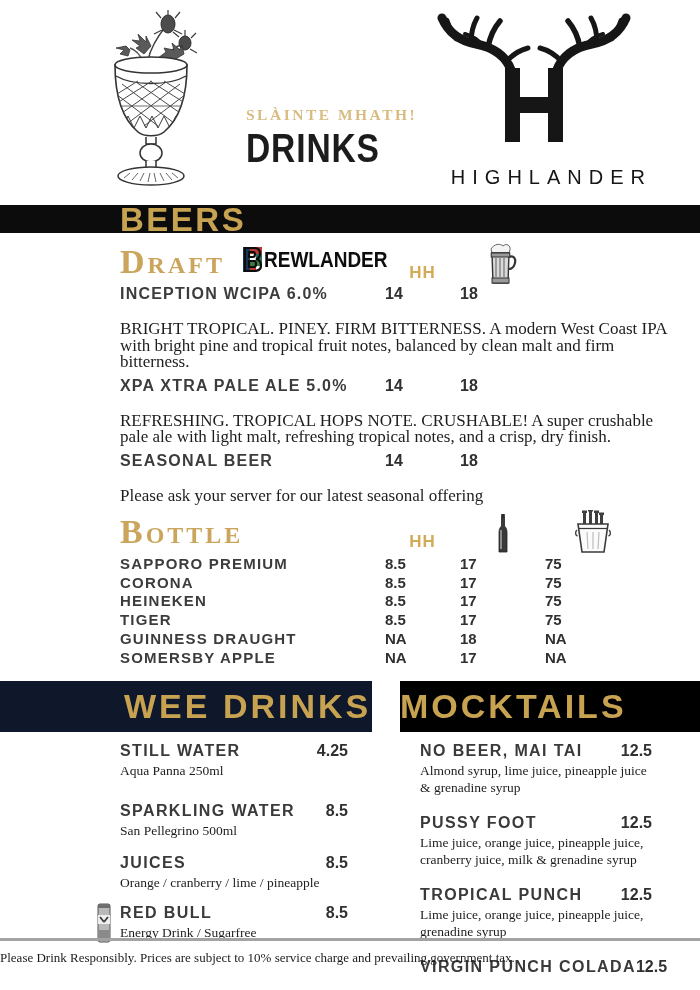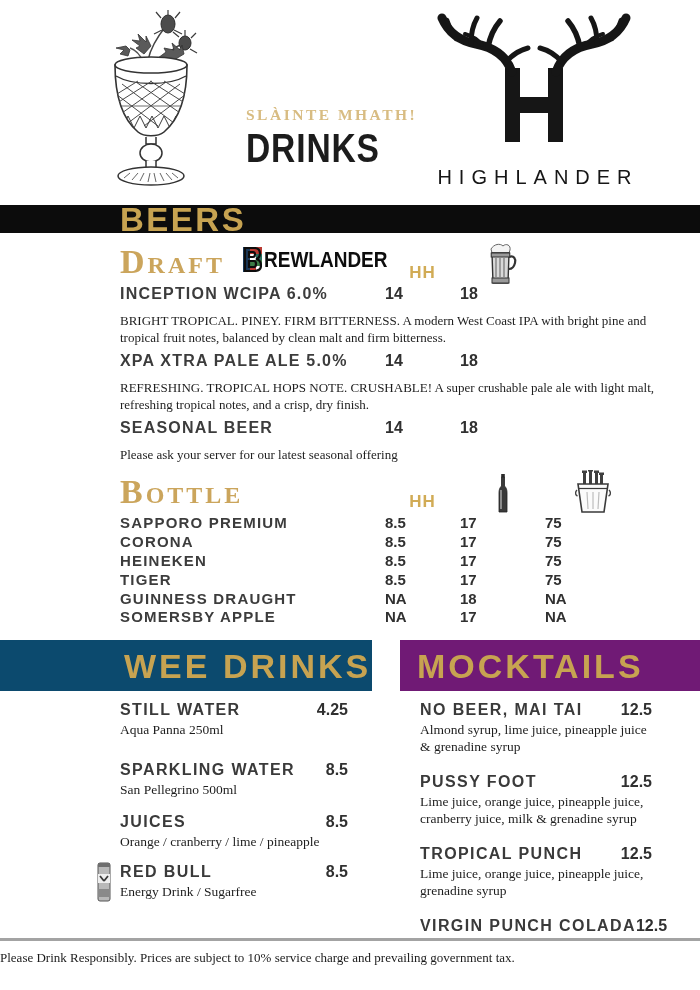--- a/index.html
+++ b/index.html
@@ -7,21 +7,21 @@
         font-family:"Liberation Sans",sans-serif;overflow:hidden;}
 
   
   .header{position:relative;height:205px;}
   .goblet{position:absolute;left:88px;top:10px;}
   .center-head{position:absolute;left:246px;top:106px;}
   .tagline{font-family:"Liberation Serif",serif;font-weight:bold;color:#d8bc82;
            font-size:15.5px;letter-spacing:2.5px;white-space:nowrap;}
   .drinks-title{font-size:40px;font-weight:800;color:#1c1c1c;letter-spacing:1px;
            margin-top:1px;transform:scale(0.84,1.02);transform-origin:left top;white-space:nowrap;}
-  .brand-block{position:absolute;left:416px;top:10px;width:236px;text-align:center;}
+  .brand-block{position:absolute;left:416px;top:10px;width:236px;text-align:right;}
   .brand-name{font-size:20px;font-weight:500;color:#161616;letter-spacing:7px;
            margin-top:2px;margin-left:8px;white-space:nowrap;}
 
   
   .banner-full{height:28px;background:#0c0c0c;display:flex;align-items:center;padding-left:120px;}
   .banner-text{color:#c7a351;font-size:33px;font-weight:800;letter-spacing:2.5px;line-height:1;}
 
   
   .beers{margin-left:120px;width:520px;}
   .brow{display:grid;grid-template-columns:265px 75px 85px 95px;align-items:center;}
@@ -32,35 +32,35 @@
   .brewlander{display:flex;align-items:center;gap:2px;margin-top:2px;}
   .brewlander-text{font-size:20px;font-weight:800;color:#0d0d0d;letter-spacing:0px;
            transform:scale(0.95,1.1);transform-origin:left center;}
   .colhead-hh{color:#d1ab55;font-weight:800;font-size:17px;letter-spacing:1px;
            text-align:center;align-self:end;padding-bottom:2px;}
   .col-icon{justify-self:center;align-self:end;}
 
   .beer-item{margin-bottom:6px;}
   .item-name{font-size:16px;font-weight:700;color:#3c3c3c;letter-spacing:1.2px;white-space:nowrap;}
   .price{font-size:16px;font-weight:700;color:#303030;text-align:left;}
-  .desc{grid-column:1/-1;width:548px;font-family:"Liberation Serif",serif;font-size:13px;
-           line-height:16.5px;color:#1d1d1d;margin-top:10px;}
+  .desc{grid-column:1/-1;width:548px;font-family:"Liberation Serif",serif;font-size:17px;
+           line-height:16.5px;color:#1d1d1d;margin-top:18px;}
 
   .bottle-head{height:44px;margin-top:4px;}
   .bottle-row{display:grid;grid-template-columns:265px 75px 85px 95px;align-items:center;
            height:18.8px;}
   .bottle-row .item-name{font-size:15px;}
   .bottle-row .price{font-size:15px;}
 
   
   .banners{display:flex;margin-top:14px;height:51px;}
-  .bar-left{width:372px;background:#0c4a6e;display:flex;align-items:center;
+  .bar-left{width:372px;background:#0f172a;display:flex;align-items:center;
            padding-left:124px;box-sizing:border-box;}
   .bar-gap{width:28px;}
-  .bar-right{flex:1;background:#701a75;display:flex;align-items:center;padding-left:17px;text-align:center;}
+  .bar-right{flex:1;background:#000000;display:flex;align-items:center;text-align:center;}
   .banner-text2{color:#c7a351;font-size:34px;font-weight:800;letter-spacing:3px;line-height:1;}
 
   .columns{display:flex;margin-top:10px;}
   .col-left{margin-left:120px;width:228px;}
   .col-right{margin-left:72px;width:232px;}
   .menu-item{position:relative;margin-bottom:18px;}
   .mi-head{display:flex;justify-content:space-between;align-items:baseline;}
   .mi-name{font-size:16px;font-weight:700;letter-spacing:1.4px;color:#3a3a3a;white-space:nowrap;}
   .mi-price{font-size:16px;font-weight:700;color:#303030;}
   .mi-desc{font-family:"Liberation Serif",serif;font-size:13.5px;line-height:17px;

